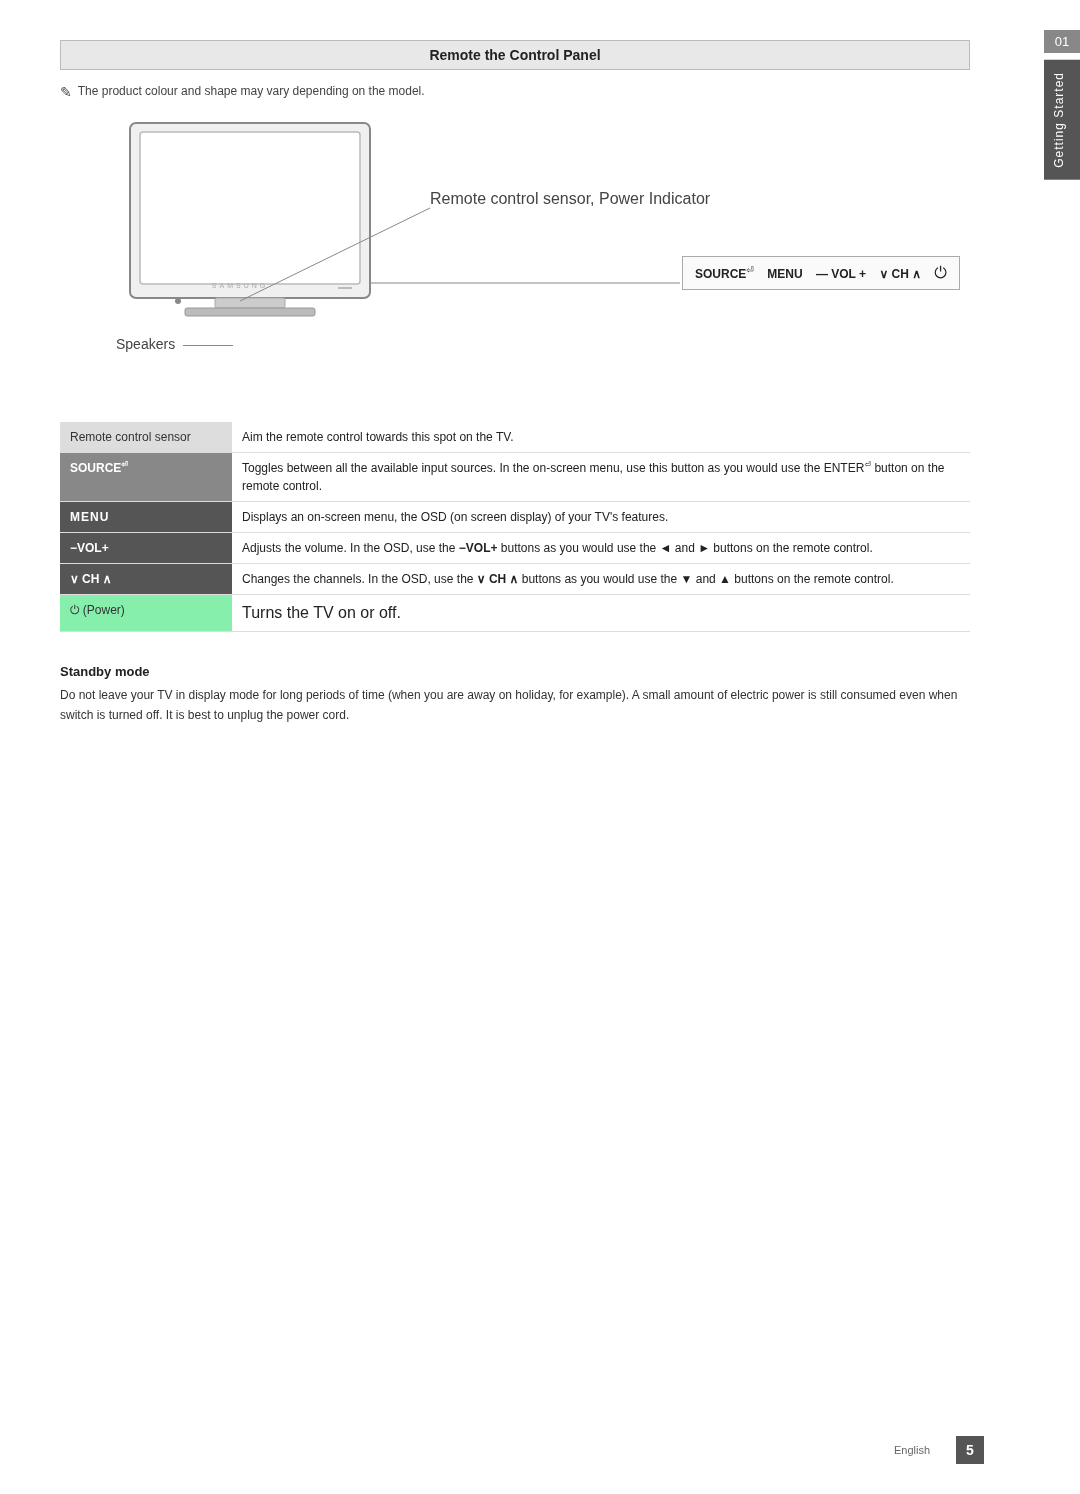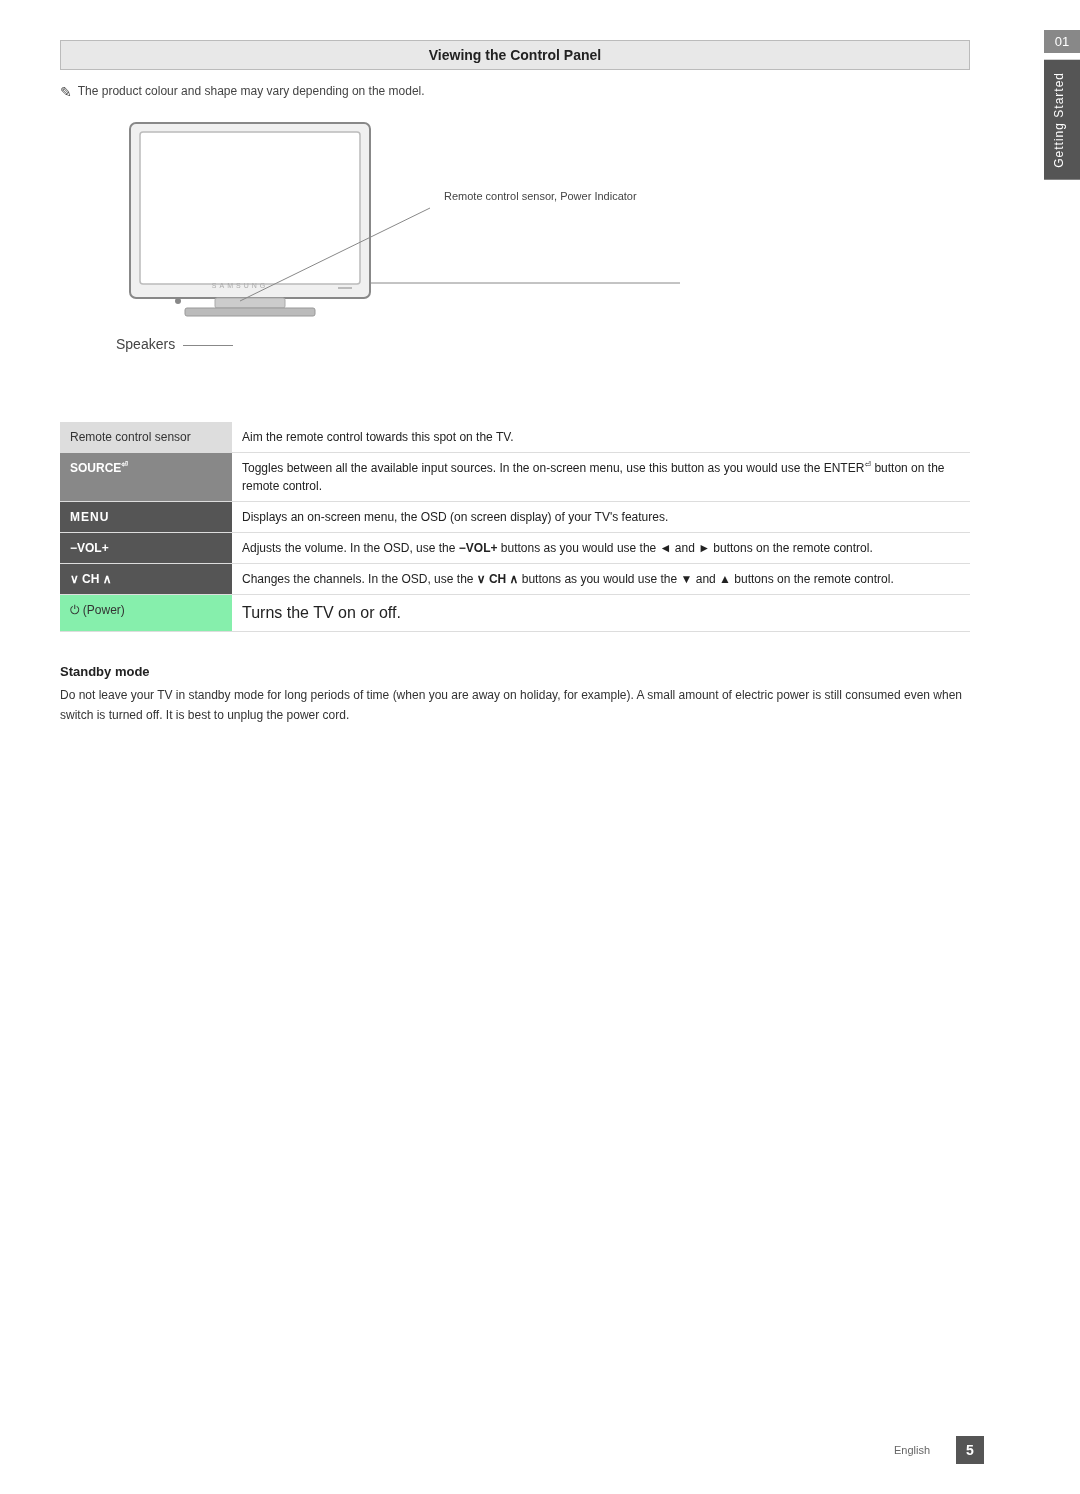--- a/index.html
+++ b/index.html
@@ -147,21 +147,21 @@
     }
   </style>
 </head>
 <body>
 
 <div class="side-tab-number">01</div>
 <div class="side-tab">Getting Started</div>
 
 <div class="main-content">
 
-  <div class="section-header">Viewing the Control Panel</div>
+  <div class="section-header">Remote the Control Panel</div>
 
   <div class="note-line">
     <span class="note-icon">✎</span>
     <span>The product colour and shape may vary depending on the model.</span>
   </div>
 
   <div class="diagram-area">
 
     <div class="tv-svg-wrap">
       <svg width="260" height="240" viewBox="0 0 260 240" xmlns="http://www.w3.org/2000/svg">
@@ -180,27 +180,38 @@
 
         <rect x="65" y="190" width="130" height="8" rx="2" fill="#bbb" stroke="#999" stroke-width="1"></rect>
       </svg>
     </div>
 
     <div style="position:absolute; left:56px; top:218px;">
       <span style="font-size:14px; color:#444;">Speakers</span>
       <span style="display:inline-block; width:50px; height:1px; background:#888; vertical-align:middle; margin-left:4px;"></span>
     </div>
 
-    <div style="position:absolute; left:384px; top:72px; font-size:11px; color:#444;">Remote control sensor, Power Indicator</div>
+    <div style="position:absolute; left:370px; top:72px; font-size:16px; color:#444;">Remote control sensor, Power Indicator</div>
 
     <svg style="position:absolute; left:0; top:0; pointer-events:none;" width="800" height="280" xmlns="http://www.w3.org/2000/svg">
 
       <line x1="370" y1="90" x2="180" y2="183" stroke="#888" stroke-width="1"></line>
     </svg>
 
+    <div style="position:absolute; right:10px; top:138px; border:1.5px solid #aaa; padding:7px 12px; background:#fafafa; font-size:12px; white-space:nowrap;">
+      <span style="font-weight:bold;">SOURCE</span><span style="font-size:9px; vertical-align:super;">⏎</span>
+      &nbsp;&nbsp;
+      <span style="font-weight:bold;">MENU</span>
+      &nbsp;&nbsp;
+      <span style="font-weight:bold;">— VOL +</span>
+      &nbsp;&nbsp;
+      <span style="font-weight:bold;">∨ CH ∧</span>
+      &nbsp;&nbsp;
+      <span style="font-size:16px; font-weight:normal;">⏻</span>
+    </div>
 
     <svg style="position:absolute; left:0; top:0; pointer-events:none;" width="1000" height="280" xmlns="http://www.w3.org/2000/svg">
       <line x1="310" y1="165" x2="620" y2="165" stroke="#888" stroke-width="1"></line>
     </svg>
 
   </div>
 
   <table class="control-table">
     <tbody>
 
@@ -232,21 +243,21 @@
 
       <tr>
         <td style="background:#86efac; color:#333; font-size:12px; padding:6px 10px;">⏻ (Power)</td>
         <td style="font-size:16px; padding:6px 10px;">Turns the TV on or off.</td>
       </tr>
     </tbody>
   </table>
 
   <div class="standby-section">
     <div class="standby-title">Standby mode</div>
-    <div class="standby-text">Do not leave your TV in standby mode for long periods of time (when you are away on holiday, for example). A small amount of electric power is still consumed even when switch is turned off. It is best to unplug the power cord.</div>
+    <div class="standby-text">Do not leave your TV in display mode for long periods of time (when you are away on holiday, for example). A small amount of electric power is still consumed even when switch is turned off. It is best to unplug the power cord.</div>
   </div>
 
 </div>
 
 <div class="page-footer">
   <span class="footer-lang">English</span>
   <div class="footer-page">5</div>
 </div>
 
 </body></html>

